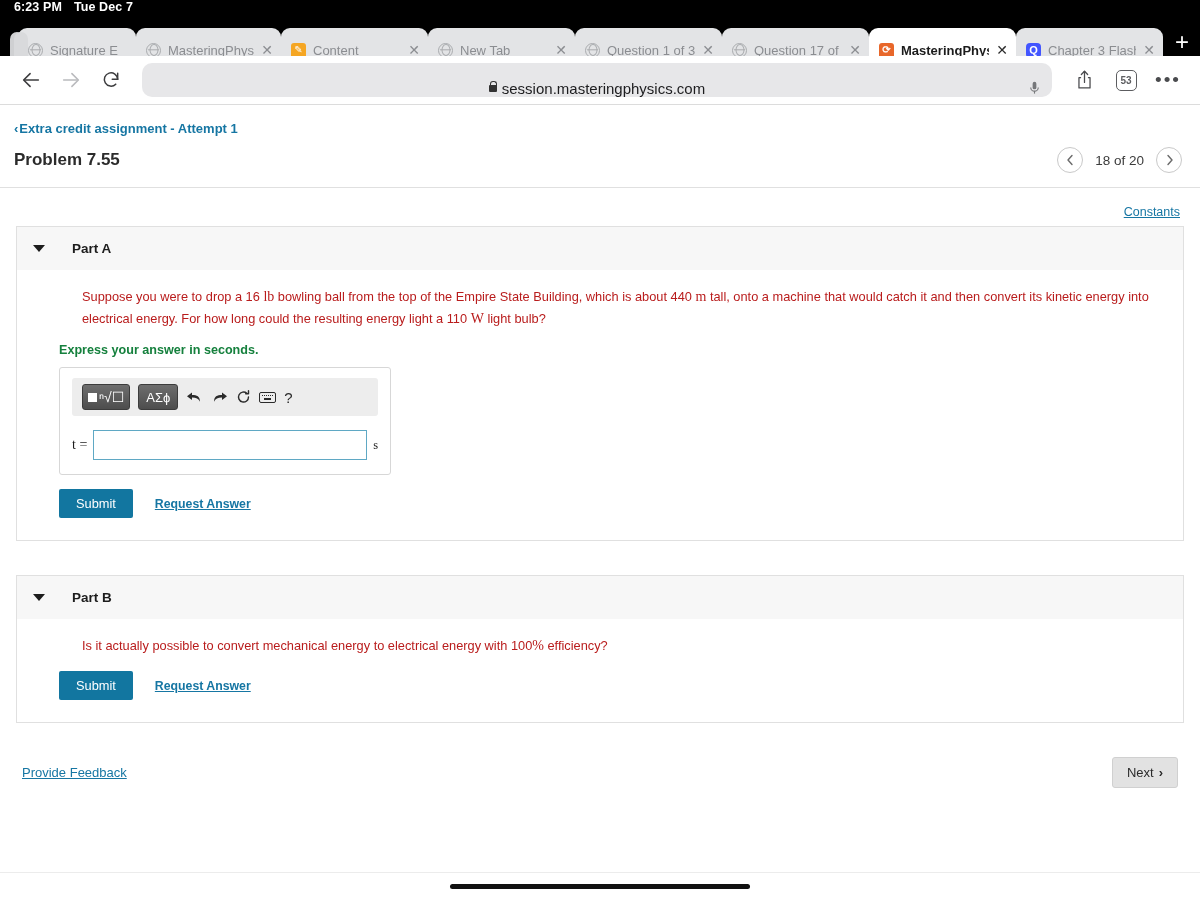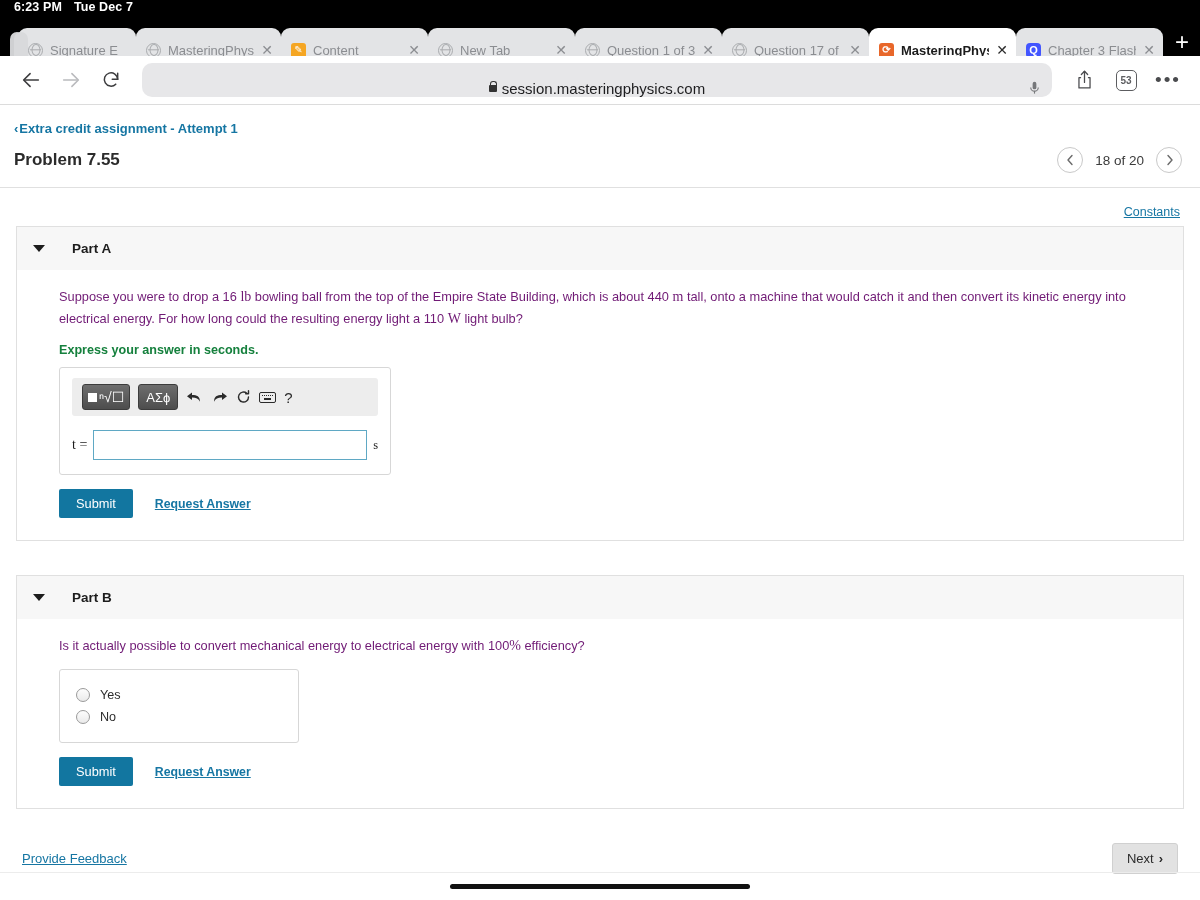--- a/index.html
+++ b/index.html
@@ -203,21 +203,21 @@
     display: flex; align-items: center; gap: 27px;
   }
   .caret { width: 0; height: 0; border-left: 6px solid transparent;
            border-right: 6px solid transparent; border-top: 7px solid #1d1d1d; }
   .part-label { font-size: 13.5px; font-weight: 700; color: #1d1d1d; }
   .part-body {
     border: 1px solid #e0e0e0; border-top: none;
     padding: 16px 22px 22px 42px;
     background: #fff;
   }
-  .qtext { font-size: 12.8px; color: #701a75; line-height: 1.55; }
+  .qtext { font-size: 12.8px; color: #b91c1c; line-height: 1.55; margin-left: 23px; }
   .serif { font-family: "Liberation Serif", serif; font-size: 14px; }
   .express {
     font-size: 12.6px; font-weight: 700; color: #15803d; margin-top: 14px;
   }
 
   
   .answer-box {
     border: 1px solid #d7d7d7; border-radius: 3px;
     width: 332px; margin-top: 10px;
     padding: 10px 12px 14px 12px;
@@ -508,30 +508,20 @@
       </div>
     </div>
 
     <div class="part-card" style="margin-top:34px">
       <span class="caret"></span>
       <span class="part-label">Part B</span>
     </div>
     <div class="part-body">
       <div class="qtext"><span>Is it actually possible to convert mechanical energy to electrical energy with 100</span><span class="serif">%</span><span> efficiency?</span></div>
 
-      <div class="radio-box">
-        <div class="radio-row">
-          <span class="radio"></span>
-          <span class="radio-label">Yes</span>
-        </div>
-        <div class="radio-row">
-          <span class="radio"></span>
-          <span class="radio-label">No</span>
-        </div>
-      </div>
 
       <div class="actions">
         <button class="submit-btn">Submit</button>
         <a class="req-link">Request Answer</a>
       </div>
     </div>
   </div>
 
   <div class="footer">
     <a class="feedback-link">Provide Feedback</a>

